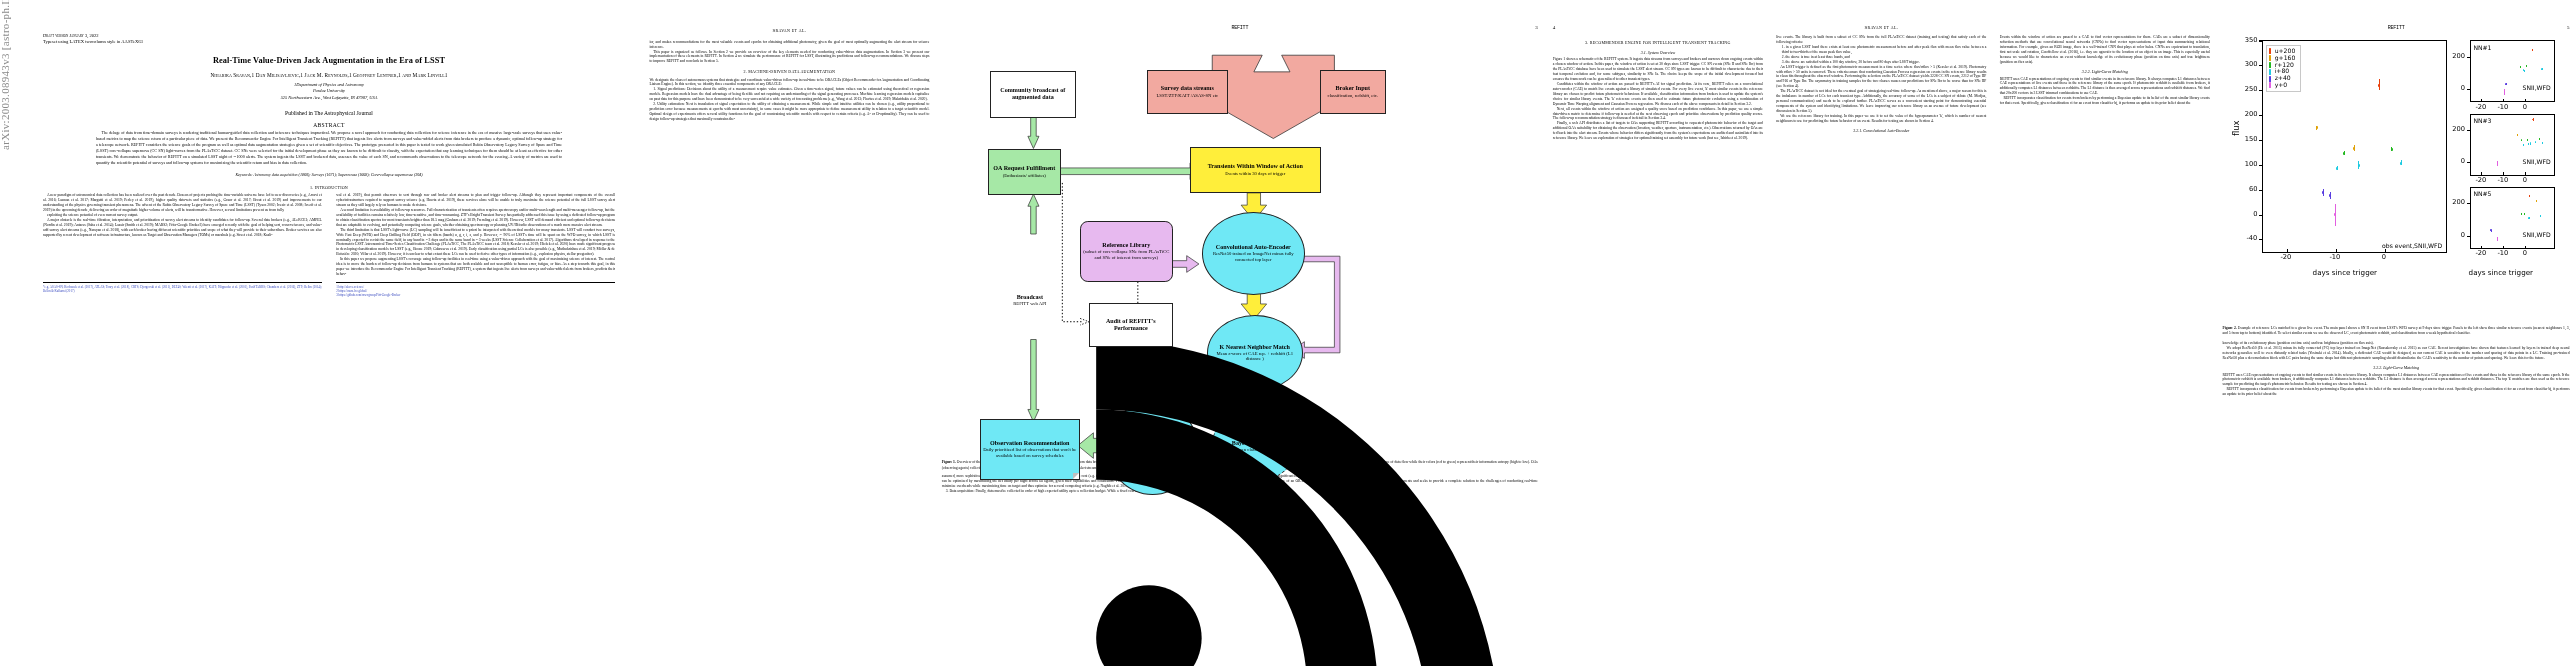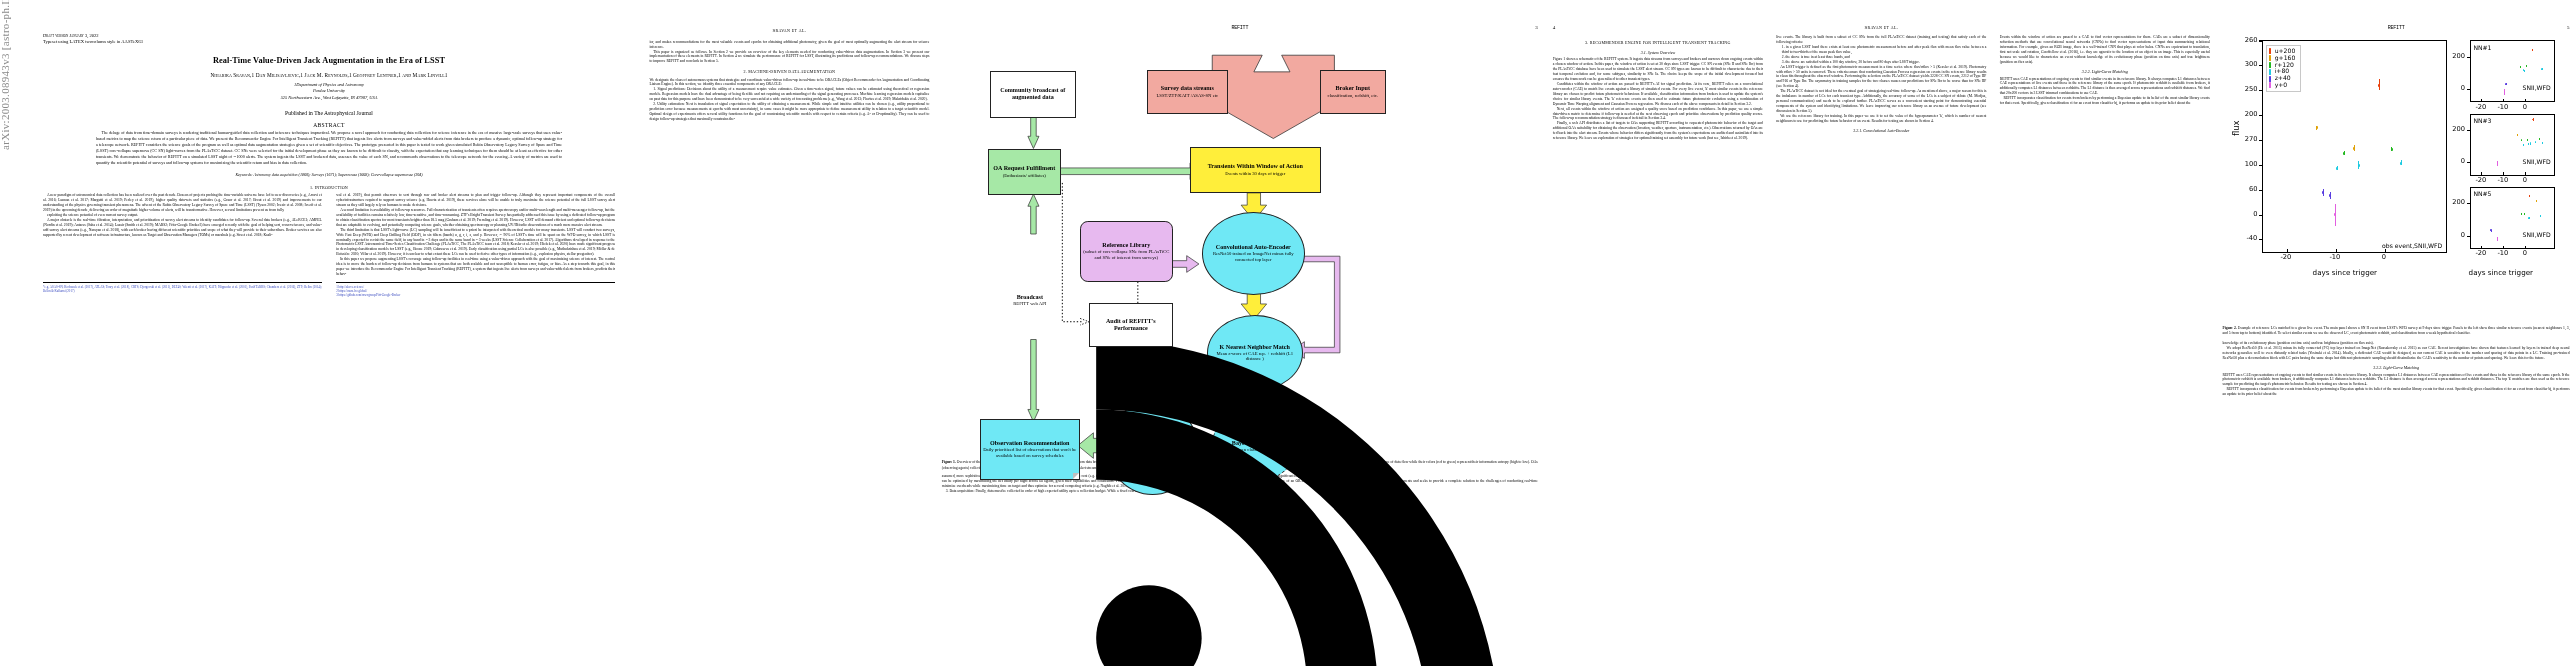--- a/index.html
+++ b/index.html
@@ -469,29 +469,29 @@
         <div id="mini-axes"></div>
       <div class="tickmk" style="left: 29px; top: 203px; width: 3.3px; height: 1.1px;"></div>
           <div class="yt" style="left: 3.3px; top: 198px; width: 24.5px;">-40</div>
           <div class="tickmk" style="left: 29px; top: 179px; width: 3.3px; height: 1.1px;"></div>
           <div class="yt" style="left: 3.3px; top: 174px; width: 24.5px;">0</div>
           <div class="tickmk" style="left: 29px; top: 154px; width: 3.3px; height: 1.1px;"></div>
           <div class="yt" style="left: 3.3px; top: 149px; width: 24.5px;">60</div>
           <div class="tickmk" style="left: 29px; top: 129px; width: 3.3px; height: 1.1px;"></div>
           <div class="yt" style="left: 3.3px; top: 124px; width: 24.5px;">100</div>
           <div class="tickmk" style="left: 29px; top: 104px; width: 3.3px; height: 1.1px;"></div>
-          <div class="yt" style="left: 3.3px; top: 99px; width: 24.5px;">270</div>
+          <div class="yt" style="left: 3.3px; top: 99px; width: 24.5px;">150</div>
           <div class="tickmk" style="left: 29px; top: 79px; width: 3.3px; height: 1.1px;"></div>
           <div class="yt" style="left: 3.3px; top: 74px; width: 24.5px;">200</div>
           <div class="tickmk" style="left: 29px; top: 54px; width: 3.3px; height: 1.1px;"></div>
           <div class="yt" style="left: 3.3px; top: 49px; width: 24.5px;">250</div>
           <div class="tickmk" style="left: 29px; top: 29px; width: 3.3px; height: 1.1px;"></div>
           <div class="yt" style="left: 3.3px; top: 24px; width: 24.5px;">300</div>
           <div class="tickmk" style="left: 29px; top: 4.4px; width: 3.3px; height: 1.1px;"></div>
-          <div class="yt" style="left: 3.3px; top: -0.6px; width: 24.5px;">260</div>
+          <div class="yt" style="left: 3.3px; top: -0.6px; width: 24.5px;">350</div>
           <div class="tickmk" style="left: 57px; top: 213px; width: 1.1px; height: 3.3px;"></div>
           <div class="xt" style="left: 44px; top: 217px; width: 24.5px;">-20</div>
           <div class="tickmk" style="left: 106px; top: 213px; width: 1.1px; height: 3.3px;"></div>
           <div class="xt" style="left: 93px; top: 217px; width: 24.5px;">-10</div>
           <div class="tickmk" style="left: 155px; top: 213px; width: 1.1px; height: 3.3px;"></div>
           <div class="xt" style="left: 142px; top: 217px; width: 24.5px;">0</div>
           <div class="tickmk" style="left: 237px; top: 53px; width: 3.3px; height: 1.1px;"></div>
           <div class="yt" style="left: 211px; top: 48px; width: 24.5px;">0</div>
           <div class="tickmk" style="left: 237px; top: 20.7px; width: 3.3px; height: 1.1px;"></div>
           <div class="yt" style="left: 211px; top: 15.7px; width: 24.5px;">200</div>

